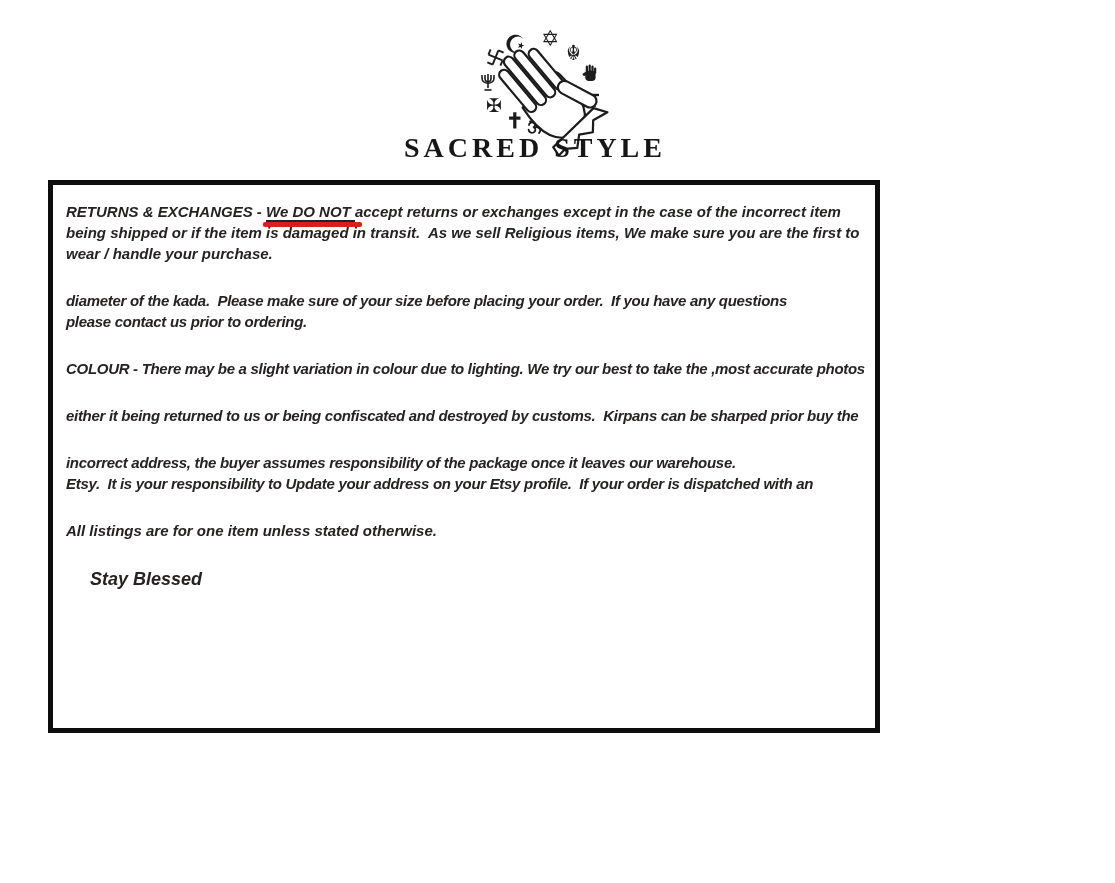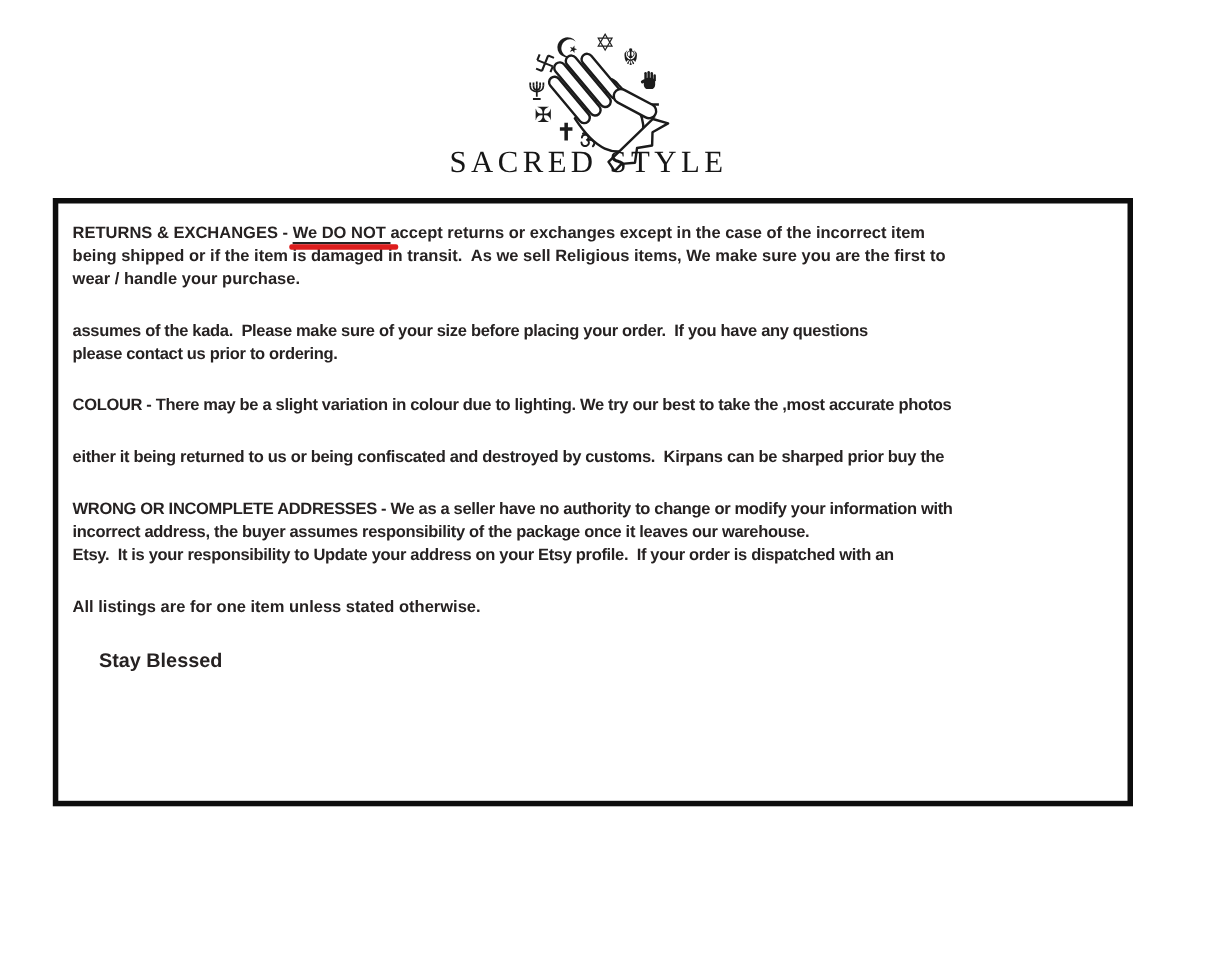--- a/index.html
+++ b/index.html
@@ -38,38 +38,39 @@
   .s-cross    { left: 86px;  top: 90px;  font-size: 21px; font-weight: bold; }
   .s-om       { left: 104px; top: 98px; }
   .hands      { position: absolute; left: 66px; top: 16px; }
   .brand {
     position: absolute;
     left: -45px;
     right: -45px;
     top: 112px;
     text-align: center;
     font-family: "Liberation Serif", serif;
-    font-weight: 400;
+    font-weight: 700;
     font-size: 28px;
     letter-spacing: 4px;
     color: #161616;
     white-space: nowrap;
   }
 
   
   .policy-box {
     position: absolute;
     left: 48px;
     top: 180px;
-    width: 982px;
+    width: 832px;
     height: 553px;
     border: 5px solid #0d0d0d;
     background: #ffffff;
     padding: 16px 13px 0 13px;
     color: #262222;
+    font-style: italic;
   }
   .para { margin-bottom: 26px; font-weight: 700; font-size: 15px; line-height: 21px; }
   .line { white-space: pre; }
   .cond .line { letter-spacing: -0.3px; }
   .marked {
     position: relative;
     border-bottom: 2px solid #262222;
     display: inline-block;
     line-height: 17px;
   }
@@ -179,34 +180,33 @@
   <div class="policy-box">
 
     <div class="para">
       <div class="line"><span>RETURNS &amp; EXCHANGES - </span><span class="marked">We DO NOT </span><span>accept returns or exchanges except in the case of the incorrect item</span></div>
       <div class="line">being shipped or if the item is damaged in transit.  As we sell Religious items, We make sure you are the first to</div>
       <div class="line">wear / handle your purchase.</div>
     </div>
 
 
     <div class="para cond">
-      <div class="line">assumes of the kada.  Please make sure of your size before placing your order.  If you have any questions</div>
+      <div class="line">diameter of the kada.  Please make sure of your size before placing your order.  If you have any questions</div>
       <div class="line">please contact us prior to ordering.</div>
     </div>
 
     <div class="para cond">
       <div class="line">COLOUR - There may be a slight variation in colour due to lighting. We try our best to take the ,most accurate photos</div>
     </div>
 
     <div class="para cond">
       <div class="line">either it being returned to us or being confiscated and destroyed by customs.  Kirpans can be sharped prior buy the</div>
     </div>
 
     <div class="para cond">
-      <div class="line">WRONG OR INCOMPLETE ADDRESSES - We as a seller have no authority to change or modify your information with</div>
       <div class="line">incorrect address, the buyer assumes responsibility of the package once it leaves our warehouse.</div>
       <div class="line">Etsy.  It is your responsibility to Update your address on your Etsy profile.  If your order is dispatched with an</div>
     </div>
 
     <div class="para">
       <div class="line">All listings are for one item unless stated otherwise.</div>
     </div>
 
     <div class="para closing">
       <div class="line">Stay Blessed</div>

